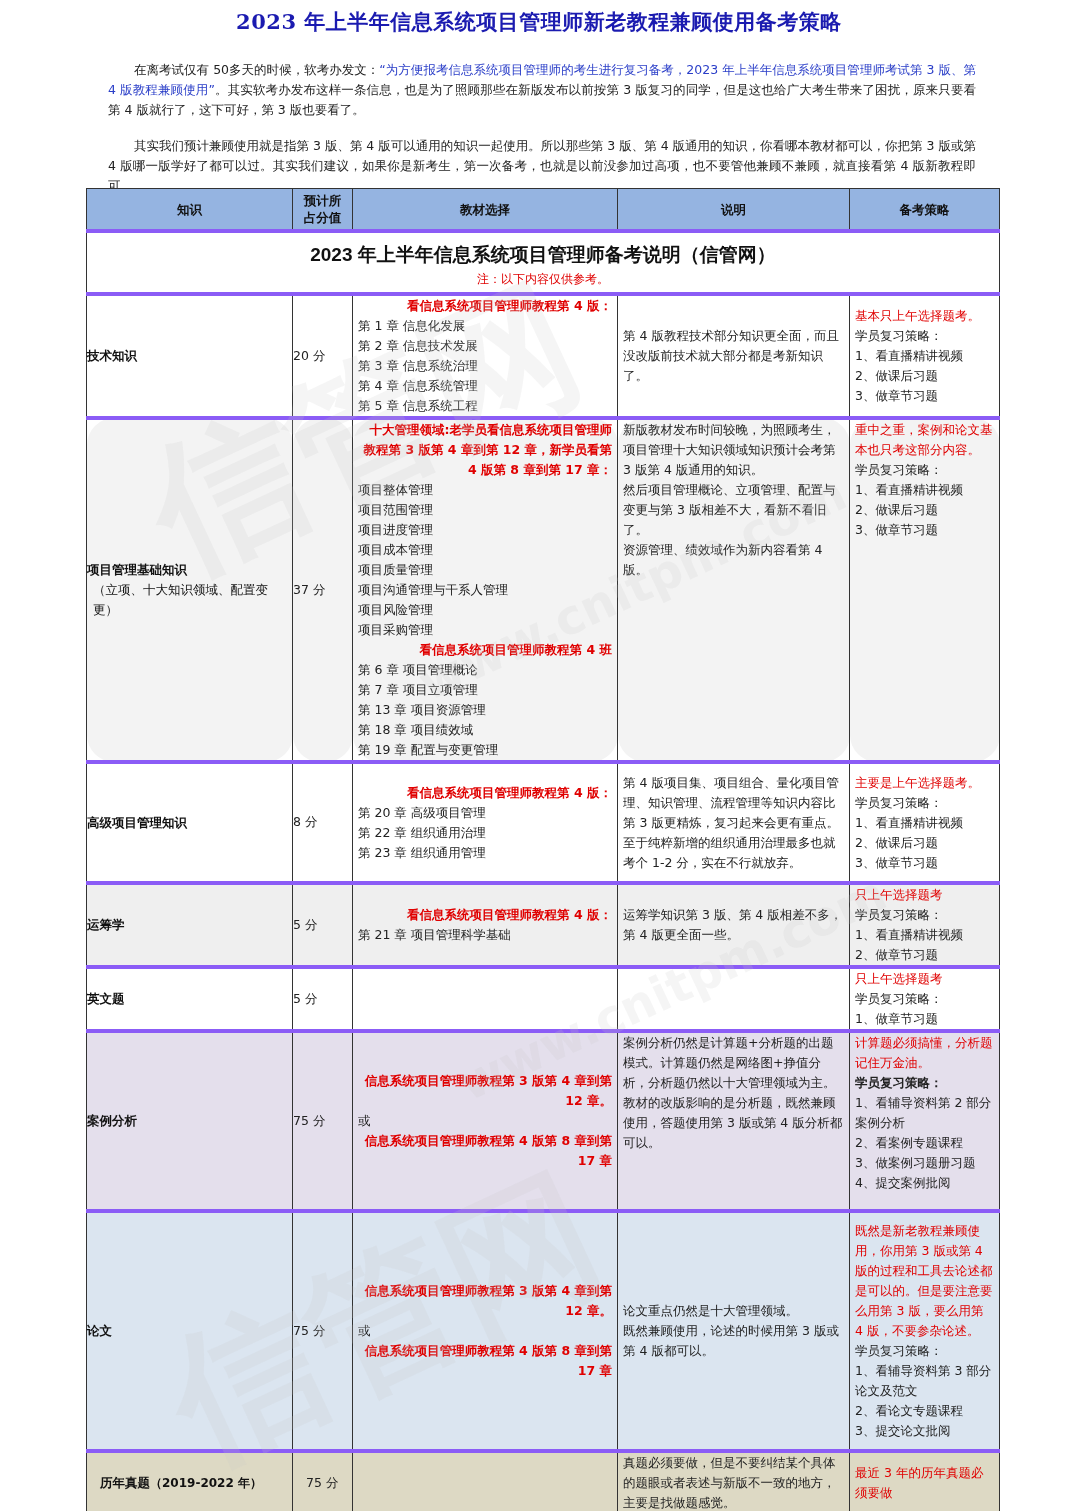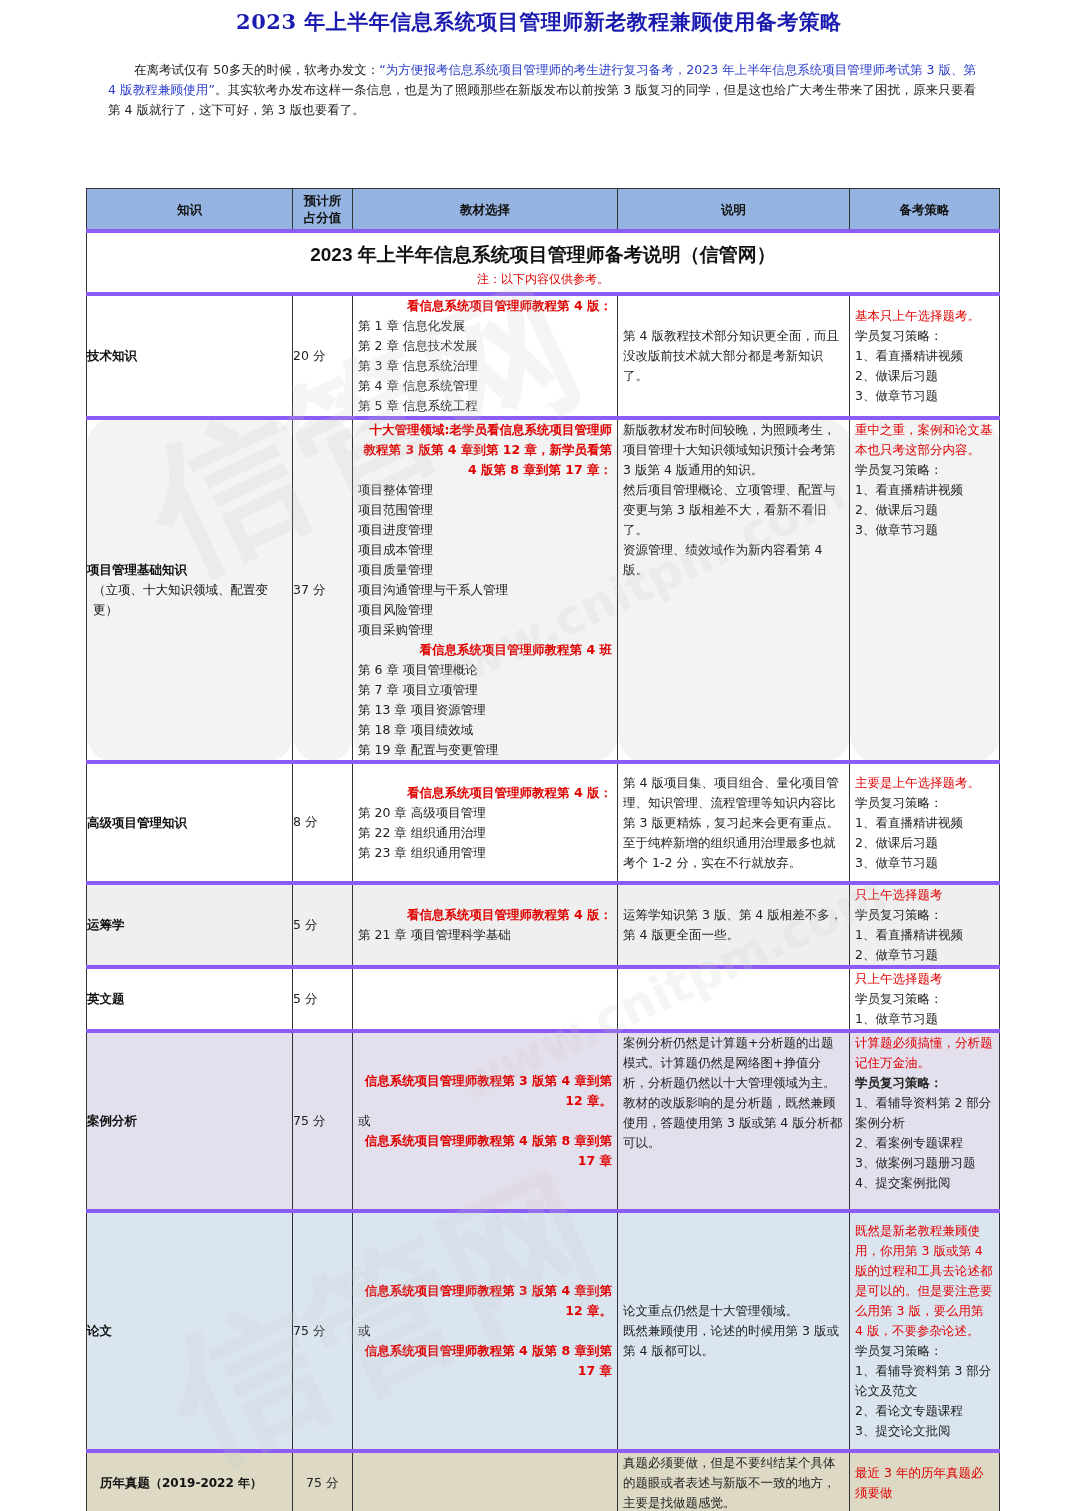--- a/index.html
+++ b/index.html
@@ -31,20 +31,21 @@
   .tbl tbody tr td { border-top: 4px solid #8b5cf6; }
   .wm { position: absolute; pointer-events: none; color: rgba(200,200,200,0.18); font-size: 70px; font-weight: bold; transform: rotate(-25deg); font-family: "DejaVu Sans", sans-serif; }
 </style>
 </head>
 <body>
 
 <div class="doc-title">2023 年上半年信息系统项目管理师新老教程兼顾使用备考策略</div>
 
 <div class="intro">
   <p><span>在离考试仅有 50多天的时候，软考办发文：</span><span class="quote">“为方便报考信息系统项目管理师的考生进行复习备考，2023 年上半年信息系统项目管理师考试第 3 版、第 4 版教程兼顾使用”</span><span>。其实软考办发布这样一条信息，也是为了照顾那些在新版发布以前按第 3 版复习的同学，但是这也给广大考生带来了困扰，原来只要看第 4 版就行了，这下可好，第 3 版也要看了。</span></p>
+  <p>其实我们预计兼顾使用就是指第 3 版、第 4 版可以通用的知识一起使用。所以那些第 3 版、第 4 版通用的知识，你看哪本教材都可以，你把第 3 版或第 4 版哪一版学好了都可以过。其实我们建议，如果你是新考生，第一次备考，也就是以前没参加过高项，也不要管他兼顾不兼顾，就直接看第 4 版新教程即可。</p>
 </div>
 
 <table class="tbl">
   <colgroup>
     <col style="width:206px">
     <col style="width:60px">
     <col style="width:265px">
     <col style="width:232px">
     <col style="width:150px">
   </colgroup>

